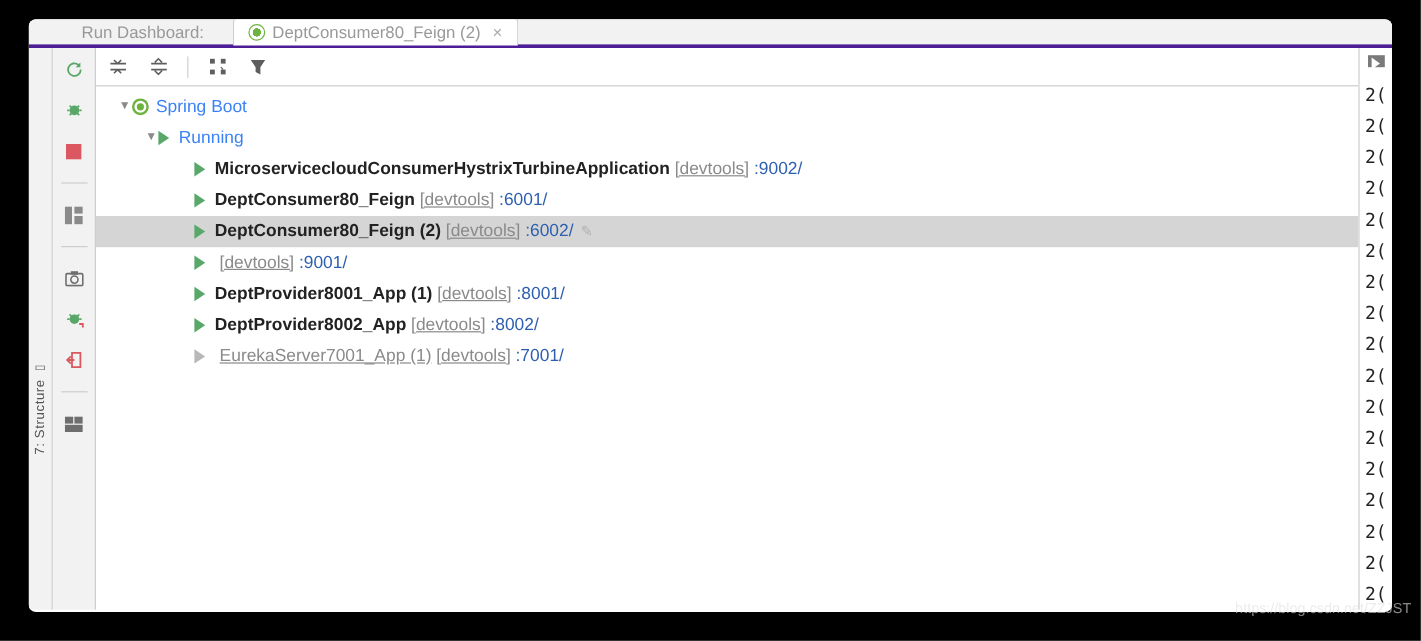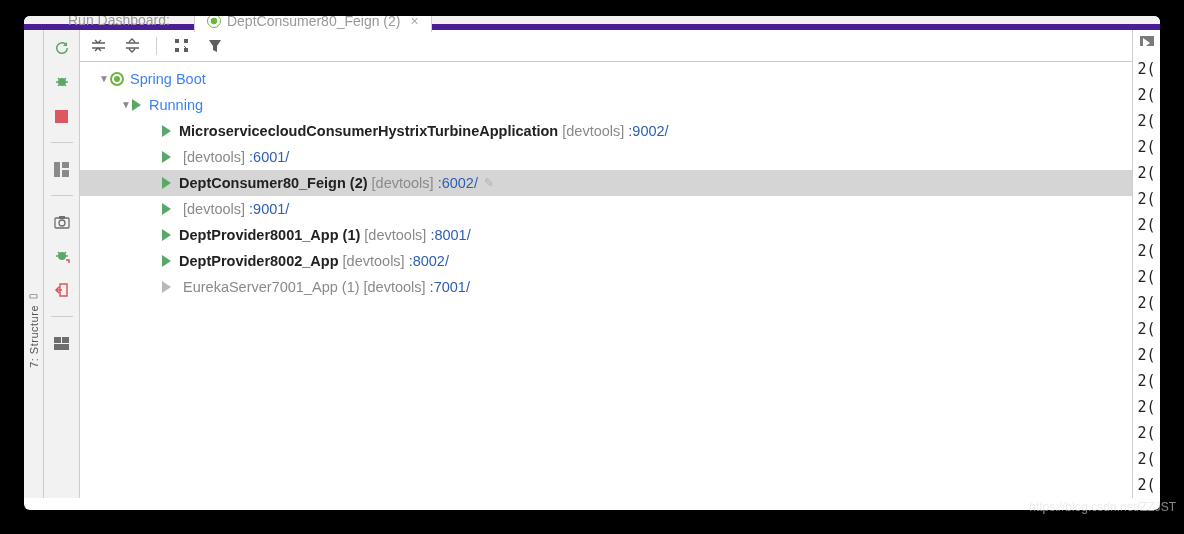--- a/index.html
+++ b/index.html
@@ -19,24 +19,24 @@
     top: 16px;
     left: 24px;
     right: 24px;
     bottom: 24px;
     background: #fff;
     border-radius: 6px;
     overflow: hidden;
     box-shadow: 0 2px 8px rgba(0,0,0,0.15);
   }
   .tabbar {
-    height: 14px;
-    display: flex;
-    align-items: center;
-    border-bottom: 6px solid #4c1d95;
+    height: 24px;
+    display: flex;
+    align-items: center;
+    border-bottom: 3px solid #4c1d95;
     background: #f2f2f2;
     padding-left: 44px;
     color: #888;
     font-size: 14px;
   }
   .tabbar .tabtitle { color: #999; font-weight: 500;}
   .tabbar .tab {
     margin-left: 24px;
     background: #fff;
     padding: 3px 12px;
@@ -164,21 +164,21 @@
   .spring-icon::after {
     content:"";
     position:absolute;
     width:6px;height:6px;
     background:#6db33f;
     border-radius:50%;
     top:2px;left:2px;
   }
   .name-bold { font-weight: 700; color: #222; }
   .name-plain { color: #3b82f6; }
-  .dev { color: #8a8a8a; margin-left: 4px; }
+  .dev { color: #8a8a8a; margin-left: 4px; text-decoration: underline; }
   .port { color: #2d5fb0; margin-left: 4px; }
   .port.u { cursor: pointer;}
   .pencil { color:#b0b0b0; margin-left:6px; font-size:12px;}
   .rightpanel {
     width: 28px;
     border-left: 1px solid #cdcdcd;
     background: #fff;
     display: flex;
     flex-direction: column;
     align-items: center;
@@ -337,20 +337,21 @@
           <div class="node">
             <span class="spacer" style="width:82px"></span>
             <span class="icon-play "></span>
             <span class="name-bold">MicroservicecloudConsumerHystrixTurbineApplication</span>
             <span class="dev">[devtools]</span>
             <span class="port ">:9002/</span>
           </div>
           <div class="node">
             <span class="spacer" style="width:82px"></span>
             <span class="icon-play "></span>
+            <span class="name-bold">DeptConsumer80_Feign</span>
             <span class="dev">[devtools]</span>
             <span class="port ">:6001/</span>
           </div>
           <div class="node selected">
             <span class="spacer" style="width:82px"></span>
             <span class="icon-play "></span>
             <span class="name-bold">DeptConsumer80_Feign (2)</span>
             <span class="dev">[devtools]</span>
             <span class="port u">:6002/</span>
             <span class="pencil">✎</span>

